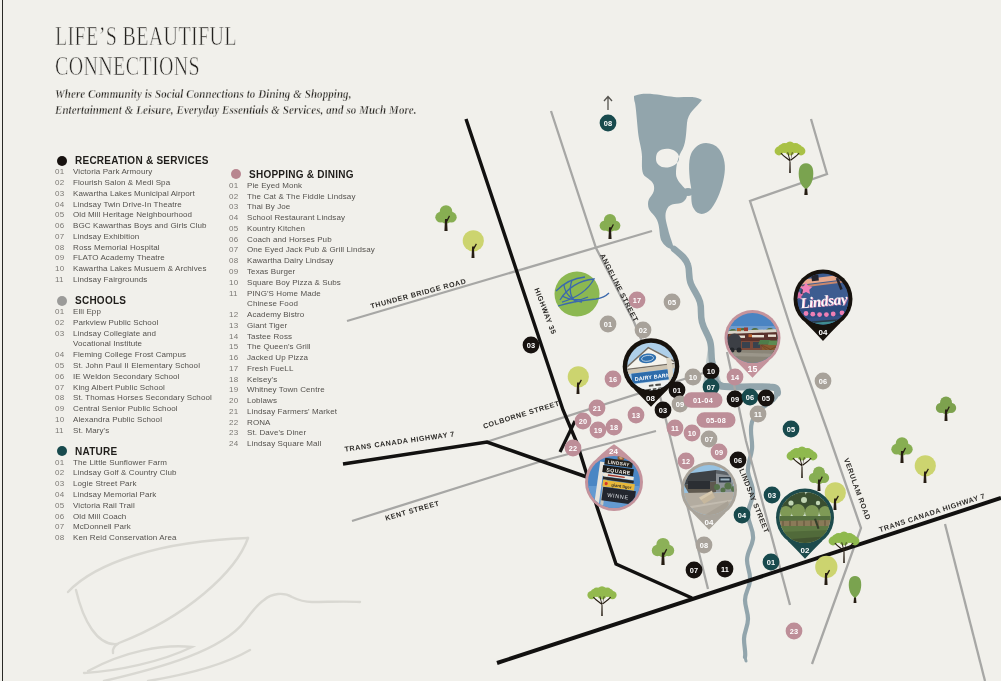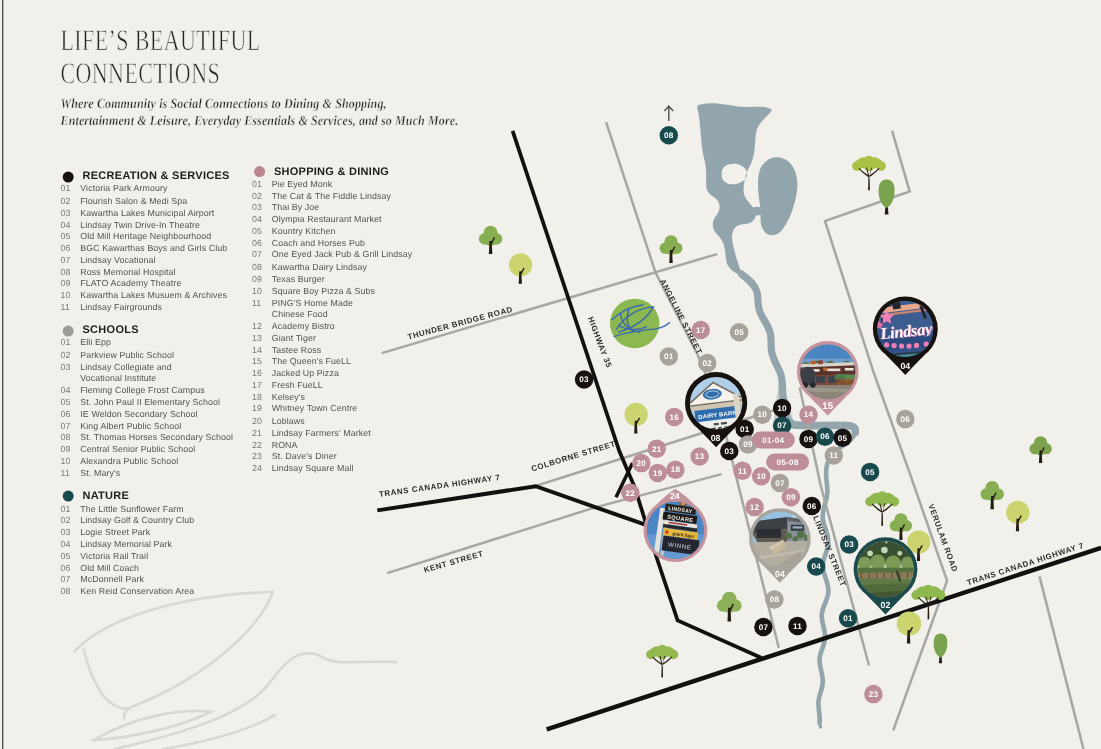--- a/index.html
+++ b/index.html
@@ -65,21 +65,21 @@
 <div class="lg-row">
       <span class="lg-num">05</span>
       <span class="lg-nm">Old Mill Heritage Neighbourhood</span>
     </div>
 <div class="lg-row">
       <span class="lg-num">06</span>
       <span class="lg-nm">BGC Kawarthas Boys and Girls Club</span>
     </div>
 <div class="lg-row">
       <span class="lg-num">07</span>
-      <span class="lg-nm">Lindsay Vocational</span>
+      <span class="lg-nm">Lindsay Exhibition</span>
     </div>
 <div class="lg-row">
       <span class="lg-num">08</span>
       <span class="lg-nm">Ross Memorial Hospital</span>
     </div>
 <div class="lg-row">
       <span class="lg-num">09</span>
       <span class="lg-nm">FLATO Academy Theatre</span>
     </div>
 <div class="lg-row">
@@ -173,40 +173,40 @@
 <div class="lg-row">
       <span class="lg-num">07</span>
       <span class="lg-nm">McDonnell Park</span>
     </div>
 <div class="lg-row">
       <span class="lg-num">08</span>
       <span class="lg-nm">Ken Reid Conservation Area</span>
     </div>
 </div>
 
-<div class="lg" style="left:229px;top:151px">
+<div class="lg" style="left:229px;top:169px">
 <div class="lg-hd">
       <span class="lg-dot" style="background:#b8868f"></span>
       <span class="lg-ti">SHOPPING &amp; DINING</span>
     </div>
 <div class="lg-row">
       <span class="lg-num">01</span>
       <span class="lg-nm">Pie Eyed Monk</span>
     </div>
 <div class="lg-row">
       <span class="lg-num">02</span>
       <span class="lg-nm">The Cat &amp; The Fiddle Lindsay</span>
     </div>
 <div class="lg-row">
       <span class="lg-num">03</span>
       <span class="lg-nm">Thai By Joe</span>
     </div>
 <div class="lg-row">
       <span class="lg-num">04</span>
-      <span class="lg-nm">Olympia Restaurant Market</span>
+      <span class="lg-nm">School Restaurant Lindsay</span>
     </div>
 <div class="lg-row">
       <span class="lg-num">05</span>
       <span class="lg-nm">Kountry Kitchen</span>
     </div>
 <div class="lg-row">
       <span class="lg-num">06</span>
       <span class="lg-nm">Coach and Horses Pub</span>
     </div>
 <div class="lg-row">
@@ -236,21 +236,21 @@
 <div class="lg-row">
       <span class="lg-num">13</span>
       <span class="lg-nm">Giant Tiger</span>
     </div>
 <div class="lg-row">
       <span class="lg-num">14</span>
       <span class="lg-nm">Tastee Ross</span>
     </div>
 <div class="lg-row">
       <span class="lg-num">15</span>
-      <span class="lg-nm">The Queen's FueLL</span>
+      <span class="lg-nm">The Queen's Grill</span>
     </div>
 <div class="lg-row">
       <span class="lg-num">16</span>
       <span class="lg-nm">Jacked Up Pizza</span>
     </div>
 <div class="lg-row">
       <span class="lg-num">17</span>
       <span class="lg-nm">Fresh FueLL</span>
     </div>
 <div class="lg-row">

